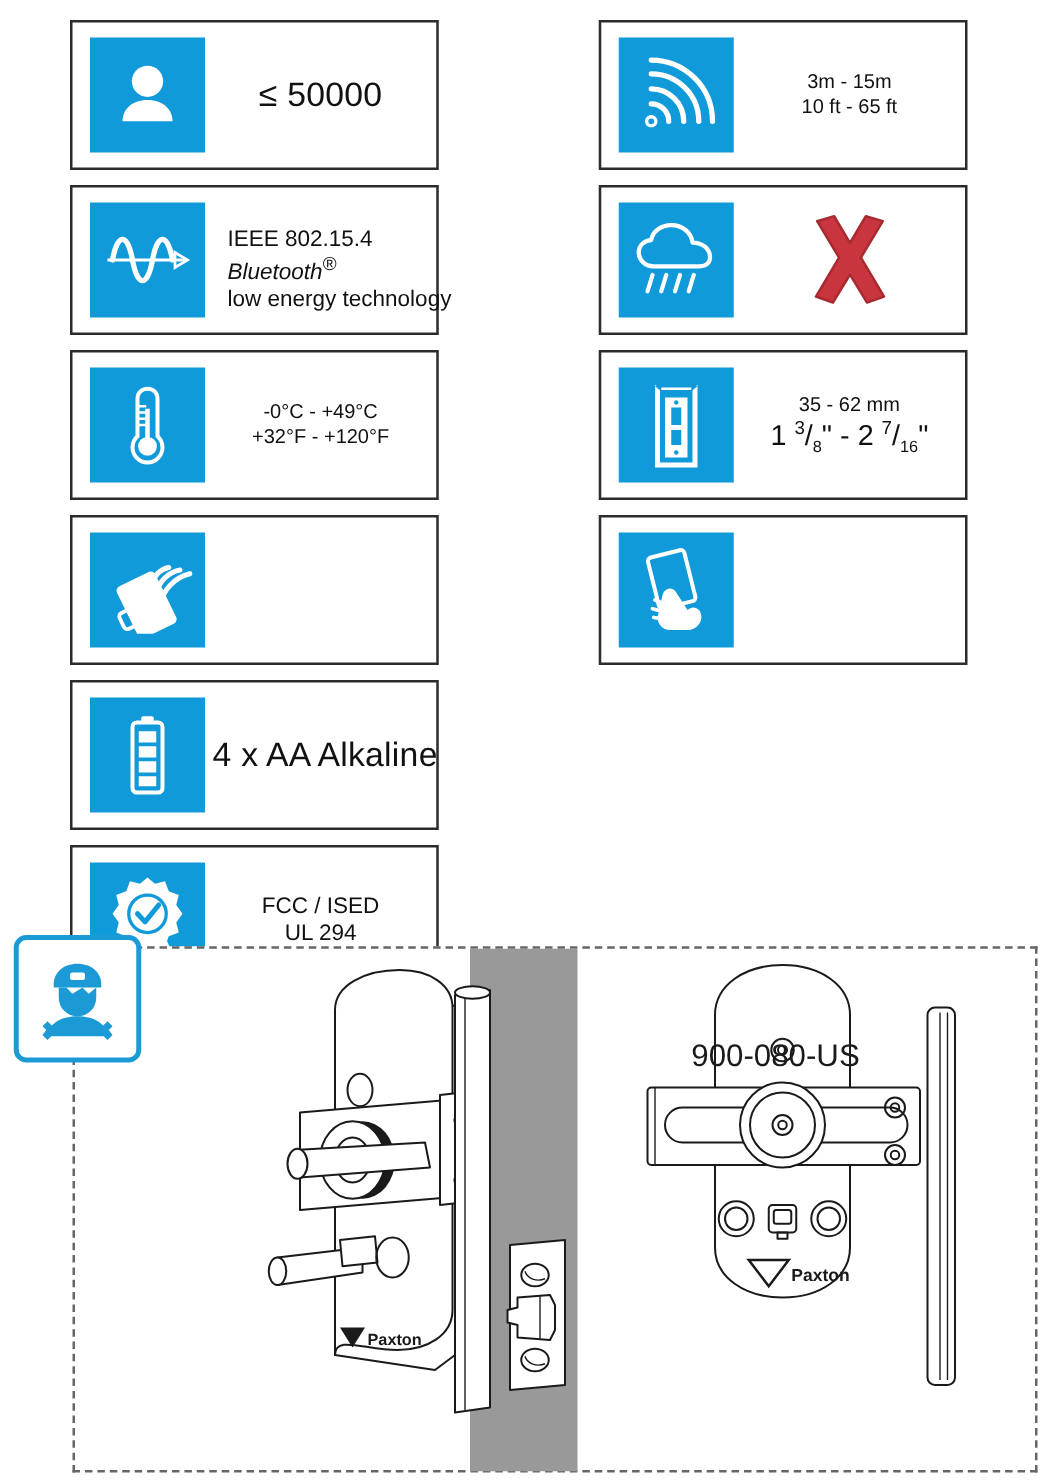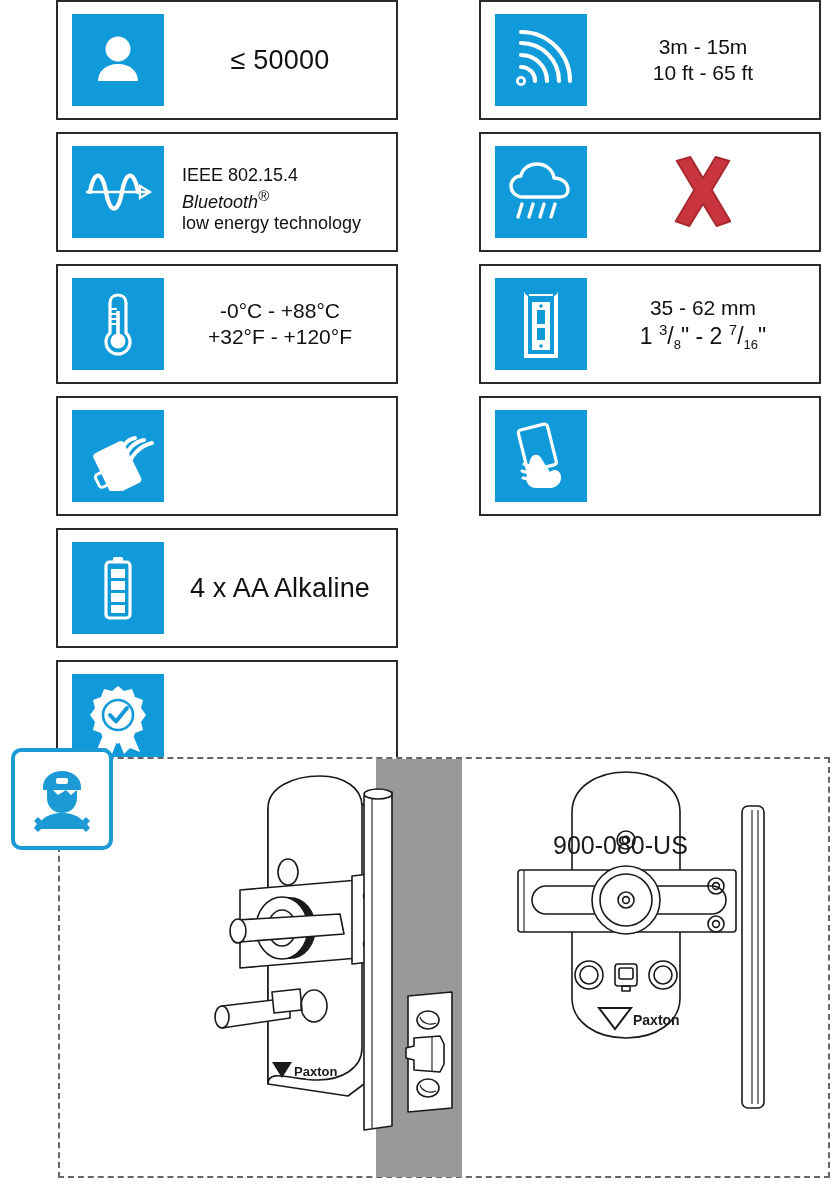--- a/index.html
+++ b/index.html
@@ -20,22 +20,22 @@
   
   #spec-grid {
     position: absolute;
     left: 0;
     top: 0;
     width: 836px;
     height: 750px;
   }
   .spec-column {
     position: absolute;
-    top: 0;
-    width: 342px;
+    top: 16px;
+    width: 295px;
   }
   #spec-column-left  { left: 56px; }
   #spec-column-right { left: 479px; }
 
   .spec-card {
     box-sizing: border-box;
     border: 2.5px solid #2b2b2b;
     background: #ffffff;
     display: flex;
     align-items: center;
@@ -66,21 +66,21 @@
     text-align: center;
     padding: 0 6px;
     line-height: 1.22;
   }
   .spec-text .line-big {
     font-size: 27px;
     letter-spacing: .2px;
     white-space: nowrap;
   }
   .spec-text .line-med {
-    font-size: 21px;
+    font-size: 16px;
     white-space: nowrap;
   }
   .spec-text .line-sm {
     font-size: 18px;
     white-space: nowrap;
   }
 
   
   .spec-text.align-left {
     align-items: flex-start;
@@ -195,21 +195,21 @@
           <path d="M22 6 C17 6 14 9.5 14 14 L14 44 A12 12 0 1 0 30 44 L30 14 C30 9.5 27 6 22 6 Z" fill="none" stroke="#ffffff" stroke-width="3.2"></path>
           <circle cx="22" cy="52" r="7.5" fill="#ffffff"></circle>
           <rect x="20.2" y="22" width="3.6" height="26" fill="#ffffff"></rect>
           <line x1="15" y1="20" x2="21" y2="20" stroke="#ffffff" stroke-width="2"></line>
           <line x1="15" y1="25" x2="21" y2="25" stroke="#ffffff" stroke-width="2"></line>
           <line x1="15" y1="30" x2="21" y2="30" stroke="#ffffff" stroke-width="2"></line>
           <line x1="15" y1="35" x2="21" y2="35" stroke="#ffffff" stroke-width="2"></line>
         </svg>
       </div>
       <div class="spec-text">
-        <div class="line-med">-0°C  - +88°C</div>
+        <div class="line-med">-0°C  - +49°C</div>
         <div class="line-med">+32°F  - +120°F</div>
       </div>
     </div>
 
     <div class="spec-card h-tall">
       <div class="spec-icon">
         <svg width="72" height="70" viewBox="0 0 72 70">
           <g transform="rotate(-26 34 42)">
             <rect x="16" y="24" width="34" height="46" rx="4" fill="#ffffff"></rect>
             <rect x="9" y="44" width="12" height="14" rx="3" fill="none" stroke="#ffffff" stroke-width="3"></rect>
@@ -241,20 +241,24 @@
       <div class="spec-icon">
         <svg width="68" height="72" viewBox="0 0 68 72">
           <path d="M22 44 L12 68 L22 64 L28 70 L36 50 Z" fill="#ffffff"></path>
           <path d="M46 44 L56 68 L46 64 L40 70 L32 50 Z" fill="#ffffff"></path>
           <path d="M34 2 L40 7 L48 5 L51 13 L59 16 L57 24 L62 31 L57 38 L59 46
                    L51 49 L48 57 L40 55 L34 60 L28 55 L20 57 L17 49 L9 46 L11 38
                    L6 31 L11 24 L9 16 L17 13 L20 5 L28 7 Z" fill="#ffffff"></path>
           <circle cx="34" cy="31" r="15" fill="none" stroke="#109AD9" stroke-width="2.6"></circle>
           <path d="M26 31 L32 37.5 L43 24" stroke="#109AD9" stroke-width="4" fill="none" stroke-linecap="round" stroke-linejoin="round"></path>
         </svg>
+      </div>
+      <div class="spec-text">
+        <div class="line-sm">FCC / ISED</div>
+        <div class="line-sm">UL 294</div>
       </div>
     </div>
 
   </div>
 
   <div class="spec-column" id="spec-column-right">
 
     <div class="spec-card h-tall">
       <div class="spec-icon">
         <svg width="66" height="66" viewBox="0 0 66 66">

